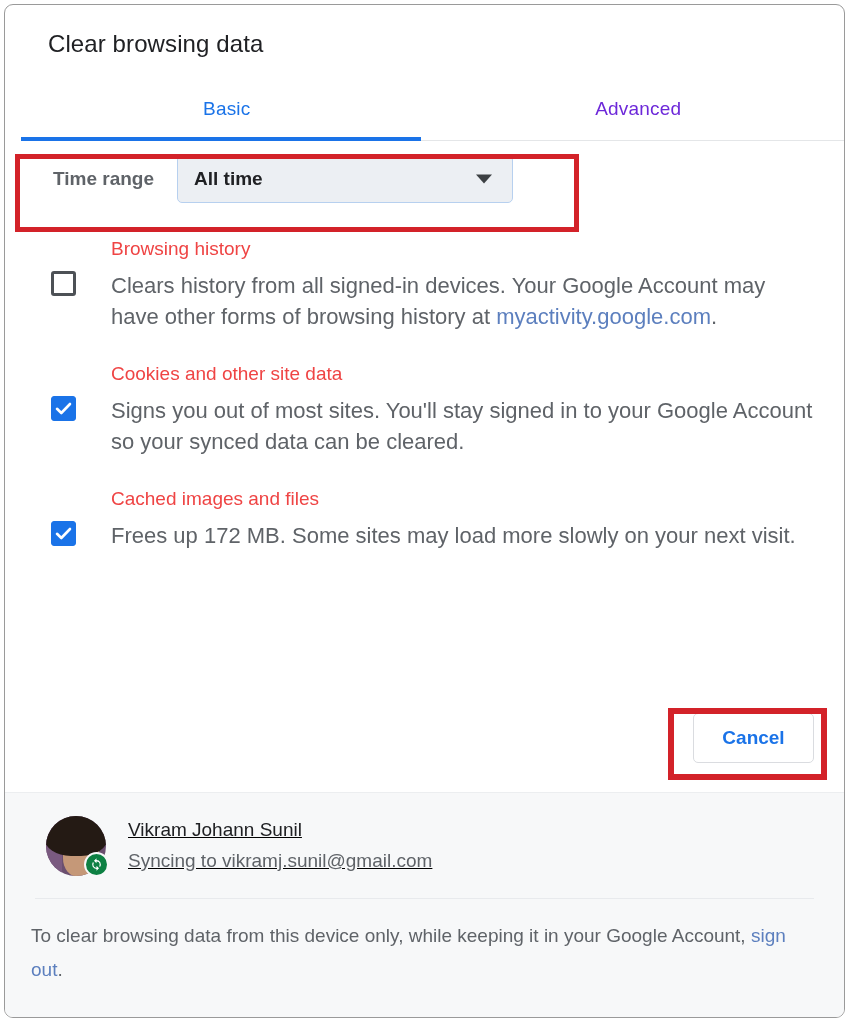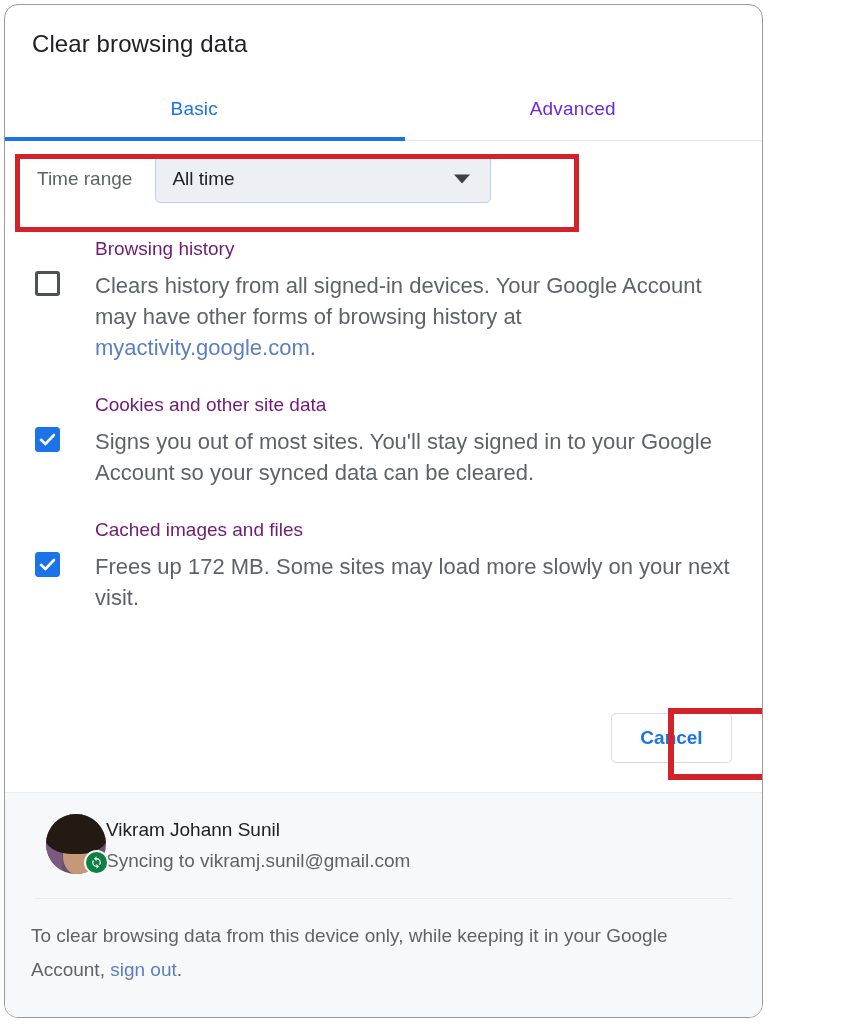--- a/index.html
+++ b/index.html
@@ -12,27 +12,28 @@
     height: 1024px;
     font-family: "Liberation Sans", sans-serif;
     overflow: hidden;
   }
 
   
   .dialog {
     position: absolute;
     left: 4px;
     top: 4px;
-    width: 759px;
+    width: 841px;
     height: 1014px;
     background: #ffffff;
     border: 1px solid #9a9a9a;
-    border-radius: 14px;
+    border-radius: 9px;
     box-sizing: border-box;
     overflow: hidden;
+    padding-left: 16px;
   }
 
   
   .title-bar {
     height: 78px;
     display: flex;
     align-items: center;
     padding-left: 27px;
     box-sizing: border-box;
   }
@@ -71,20 +72,21 @@
     bottom: -1px;
     width: 400px;
     height: 4px;
     background: #1a73e8;
   }
 
   
   .timerange-wrap {
     position: relative;
     height: 78px;
+    font-weight: bold;
   }
   .timerange-row {
     position: absolute;
     left: 32px;
     top: 14px;
     display: flex;
     align-items: center;
     gap: 23px;
   }
   .timerange-label {
@@ -170,21 +172,21 @@
     position: absolute;
     left: 2px;
     top: 2px;
   }
   .opt-text {
     flex: 1;
     padding-top: 2px;
   }
   .opt-title {
     font-size: 19px;
-    color: #701a75;
+    color: #ef4444;
     margin-bottom: 7px;
     line-height: 28px;
   }
   .opt-desc {
     font-size: 22px;
     color: #5f6368;
     line-height: 31px;
     max-width: 722px;
   }
   .opt-desc a {
@@ -248,22 +250,24 @@
     left: 0;
     bottom: 0;
     width: 100%;
     height: 225px;
     background: #f7f8f9;
     border-top: 1px solid #eceef0;
     box-sizing: border-box;
   }
   .account-row {
     display: flex;
-    align-items: flex-start;
+    align-items: flex-end;
     padding: 21px 0 0 41px;
+    gap: 22px;
+    text-decoration: underline;
   }
   .avatar-wrap {
     position: relative;
     width: 60px;
     height: 60px;
     flex: 0 0 60px;
   }
   .avatar {
     width: 60px;
     height: 60px;

